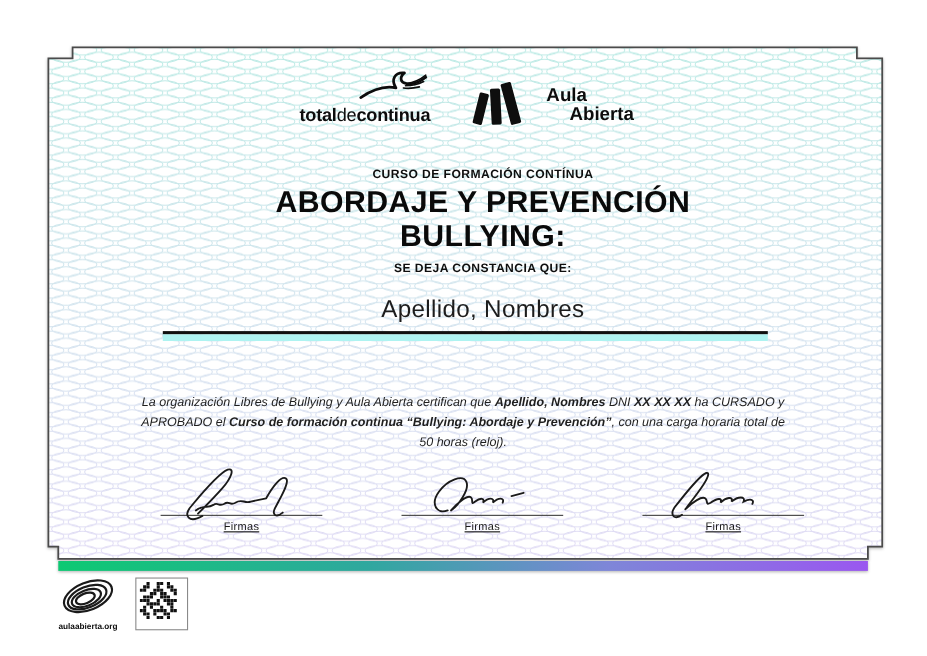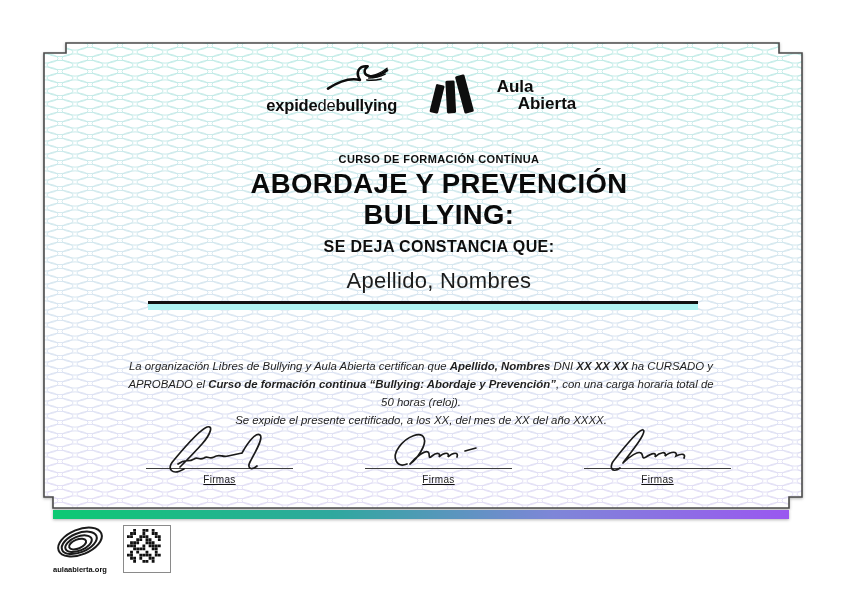--- a/index.html
+++ b/index.html
@@ -20,21 +20,21 @@
   .logo-left{display:flex;flex-direction:column;align-items:center;width:128px;}
   .logo-left svg{margin-left:52px;}
   .ldb-wordmark{font-size:16.5px;font-weight:bold;letter-spacing:-0.2px;margin-top:2px;white-space:nowrap;color:#0c0c0c;}
   .ldb-wordmark .lt{font-weight:normal;}
   .logo-right{display:flex;align-items:center;gap:21px;margin-top:10px;}
   .aula-text{font-size:17px;font-weight:bold;line-height:1.02;text-align:left;color:#0c0c0c;}
   .aula-text .l2{margin-left:21px;}
 
   .kicker{top:153px;font-size:11px;font-weight:bold;letter-spacing:0.4px;color:#0e0e0e;}
   .title{top:168px;font-size:27.5px;font-weight:bold;letter-spacing:0.4px;line-height:1.14;color:#0a0a0a;}
-  .constancia{top:238px;font-size:16px;font-weight:bold;letter-spacing:0.4px;color:#0e0e0e;}
+  .constancia{top:238px;font-size:11px;font-weight:bold;letter-spacing:0.4px;color:#0e0e0e;}
   .recipient{top:268px;font-size:22px;font-weight:500;letter-spacing:0.3px;color:#1c1c1c;}
 
   .rule{top:301px;left:148px;width:550px;height:3px;background:#101010;}
   .rule-glow{top:304px;left:148px;width:550px;height:6px;background:#aef3f1;}
 
   .body-text{top:329px;left:101px;width:640px;text-align:center;
     font-size:11.4px;font-style:italic;line-height:1.58;color:#1f1f1f;margin-top:28px;}
   .body-text b{font-weight:bold;}
 
   .sigs{top:430px;left:17px;width:843px;display:flex;justify-content:center;gap:72px;text-decoration:underline;}
@@ -109,21 +109,21 @@
 <div class="abs logos-row">
   <div class="logo-left">
     <svg width="64" height="32" viewBox="0 0 66 32">
       <g fill="none" stroke="#0c0c0c" stroke-linecap="round" stroke-linejoin="round">
         <path d="M2 27 C14 19 26 16 35 18 C30 10 34 3 43 4 C38 8 39 13 45 14 C52 15 58 12 63 8" stroke-width="2.6"></path>
         <path d="M45 14 C52 13 58 10 63 6" stroke-width="1.5"></path>
         <path d="M44 16 C51 16 57 14 61 12" stroke-width="1.5"></path>
         <path d="M42 18 C48 19 53 18 57 17" stroke-width="1.5"></path>
       </g>
     </svg>
-    <div class="ldb-wordmark"><b>expide</b><span class="lt">de</span><b>bullying</b></div>
+    <div class="ldb-wordmark"><b>total</b><span class="lt">de</span><b>continua</b></div>
   </div>
 
   <div class="logo-right">
     <svg width="50" height="46" viewBox="0 0 52 46">
       <g fill="#0e0e0e">
         <rect x="7" y="12" width="9" height="30" rx="1.5" transform="rotate(14 11.5 27)"></rect>
         <rect x="21" y="8" width="9.5" height="34" rx="1.5" transform="rotate(-3 25.7 25)"></rect>
         <rect x="35" y="2" width="10" height="40" rx="1.5" transform="rotate(-15 40 22)"></rect>
       </g>
     </svg>
@@ -141,21 +141,20 @@
 </div>
 <div class="abs center-row constancia">SE DEJA CONSTANCIA QUE:</div>
 
 <div class="abs center-row recipient">Apellido, Nombres</div>
 <div class="abs rule"></div>
 <div class="abs rule-glow"></div>
 
 <div class="abs body-text">
   <span>La organización Libres de Bullying y Aula Abierta certifican que </span><b>Apellido, Nombres</b><span> DNI </span><b>XX XX XX</b><span> ha CURSADO y APROBADO el </span><b>Curso de formación continua “Bullying: Abordaje y Prevención”</b><span>, con una carga horaria total de</span><br>
   <span>50 horas (reloj).</span><br>
-  <span>Se expide el presente certificado, a los XX, del mes de XX del año XXXX.</span>
 </div>
 
 <div class="abs sigs">
   <div class="sig-col">
     <svg class="sig-art" viewBox="0 0 130 52">
       <path d="M30 49 C18 56 12 49 20 40 C30 28 45 10 53 7 C60 5 56 15 48 24 C40 33 30 43 26 47 M24 44 C32 38 34 43 40 39 C44 36 45 41 50 38 C54 35 55 40 60 37 C66 33 68 38 74 36 L88 33 M88 33 C94 22 102 12 106 15 C110 18 100 34 96 42 C93 48 97 51 103 46" fill="none" stroke="#1a1a1a" stroke-width="1.7" stroke-linecap="round"></path>
     </svg>
     <div class="sig-line"></div>
     <div class="sig-label">Firmas</div>
   </div>

